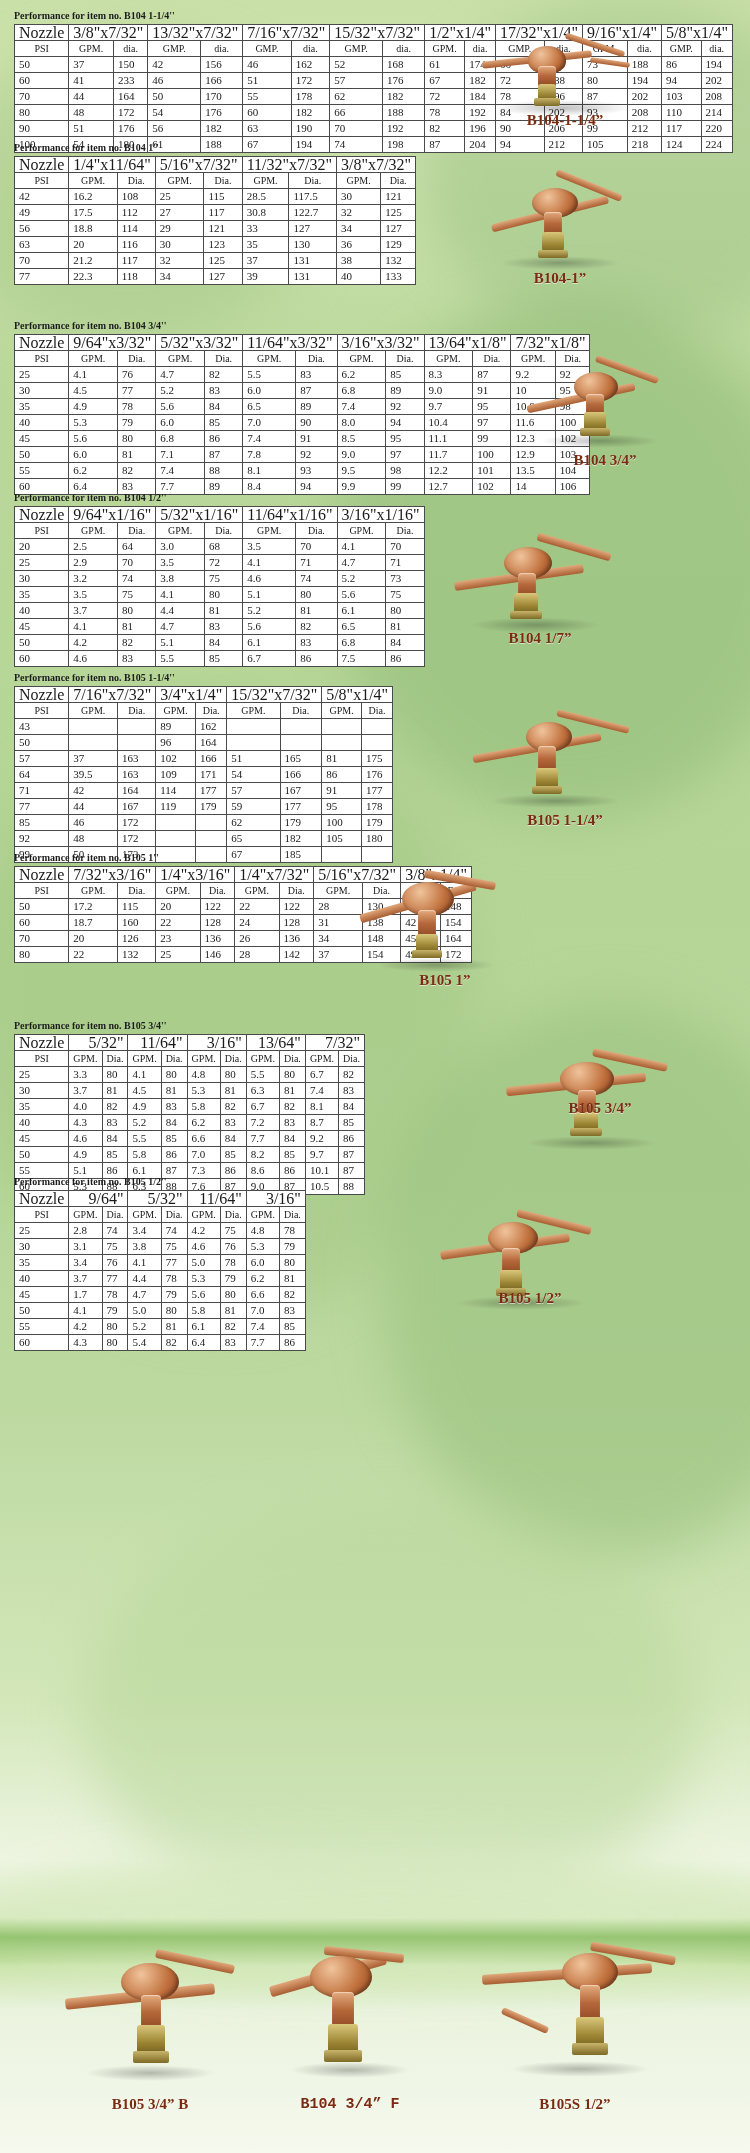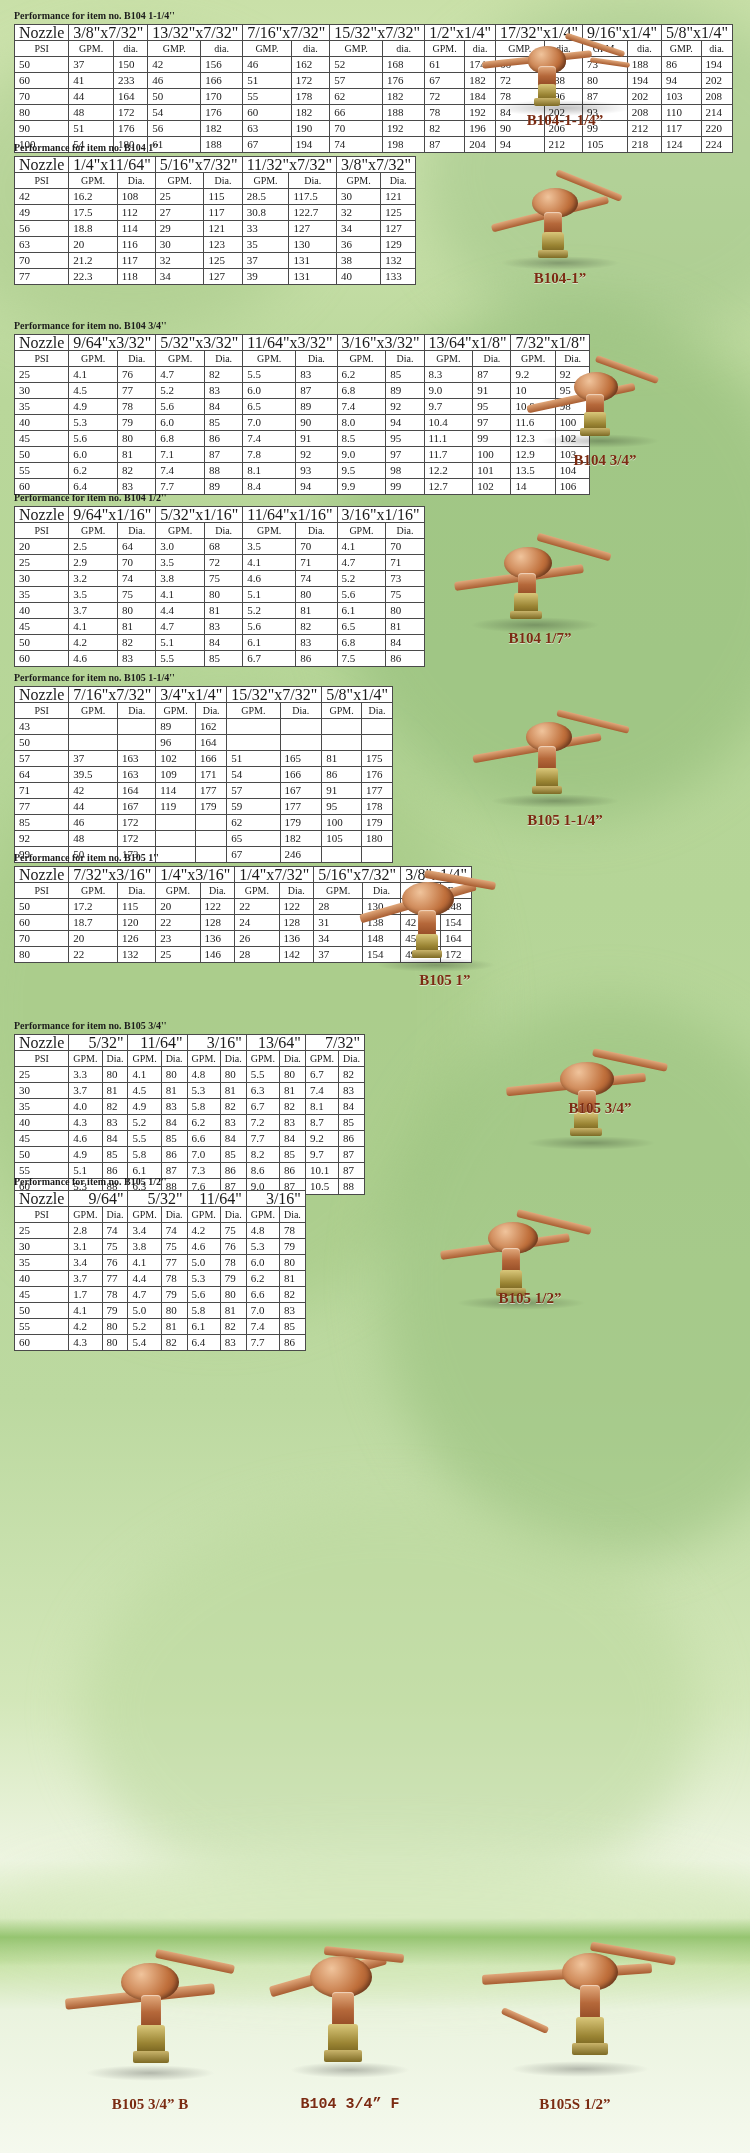--- a/index.html
+++ b/index.html
@@ -799,21 +799,21 @@
           <td>105</td>
           <td>180</td>
         </tr>
         <tr>
           <td class="lbl">99</td>
           <td>50</td>
           <td>173</td>
           <td></td>
           <td></td>
           <td>67</td>
-          <td>246</td>
+          <td>185</td>
           <td></td>
           <td></td>
         </tr>
       </tbody>
         </table>
     </div>
 
     <div class="sprk" style="position:absolute;left:460px;top:700px;width:200px;height:110px;">
       <div class="shadow" style="left:30px;top:94px;width:130px;height:14px;"></div>
       <div class="arm" style="left:12px;top:44px;width:130px;height:8px;transform:rotate(-10deg);"></div>
@@ -859,21 +859,21 @@
           <td>22</td>
           <td>122</td>
           <td>28</td>
           <td>130</td>
           <td>38</td>
           <td>148</td>
         </tr>
         <tr>
           <td class="lbl">60</td>
           <td>18.7</td>
-          <td>120</td>
+          <td>160</td>
           <td>22</td>
           <td>128</td>
           <td>24</td>
           <td>128</td>
           <td>31</td>
           <td>138</td>
           <td>42</td>
           <td>154</td>
         </tr>
         <tr>

